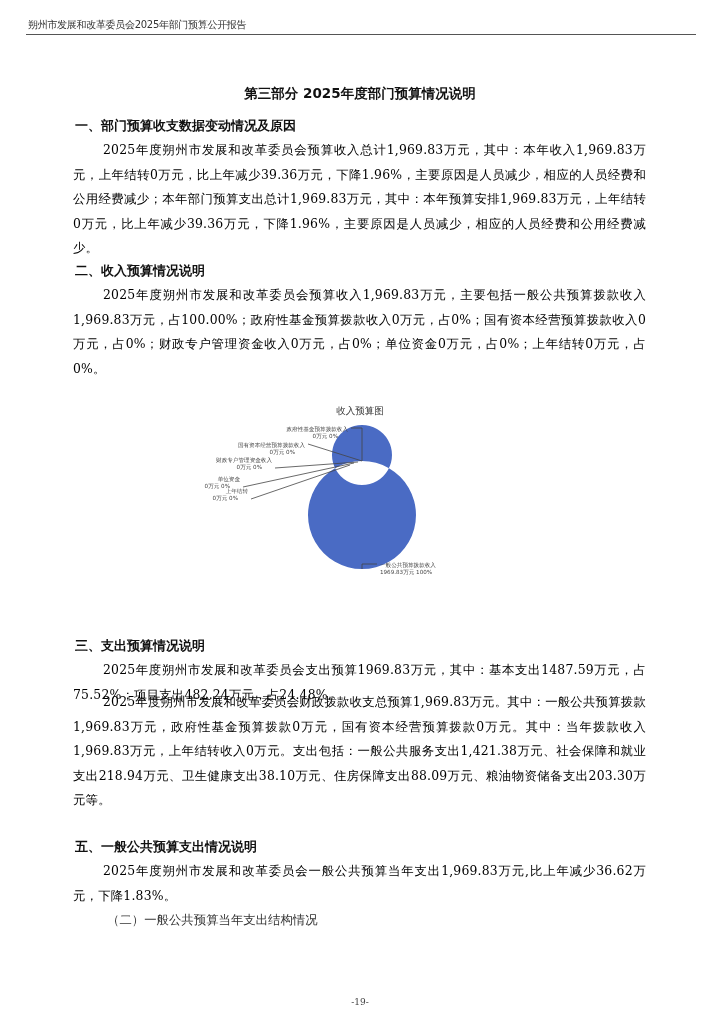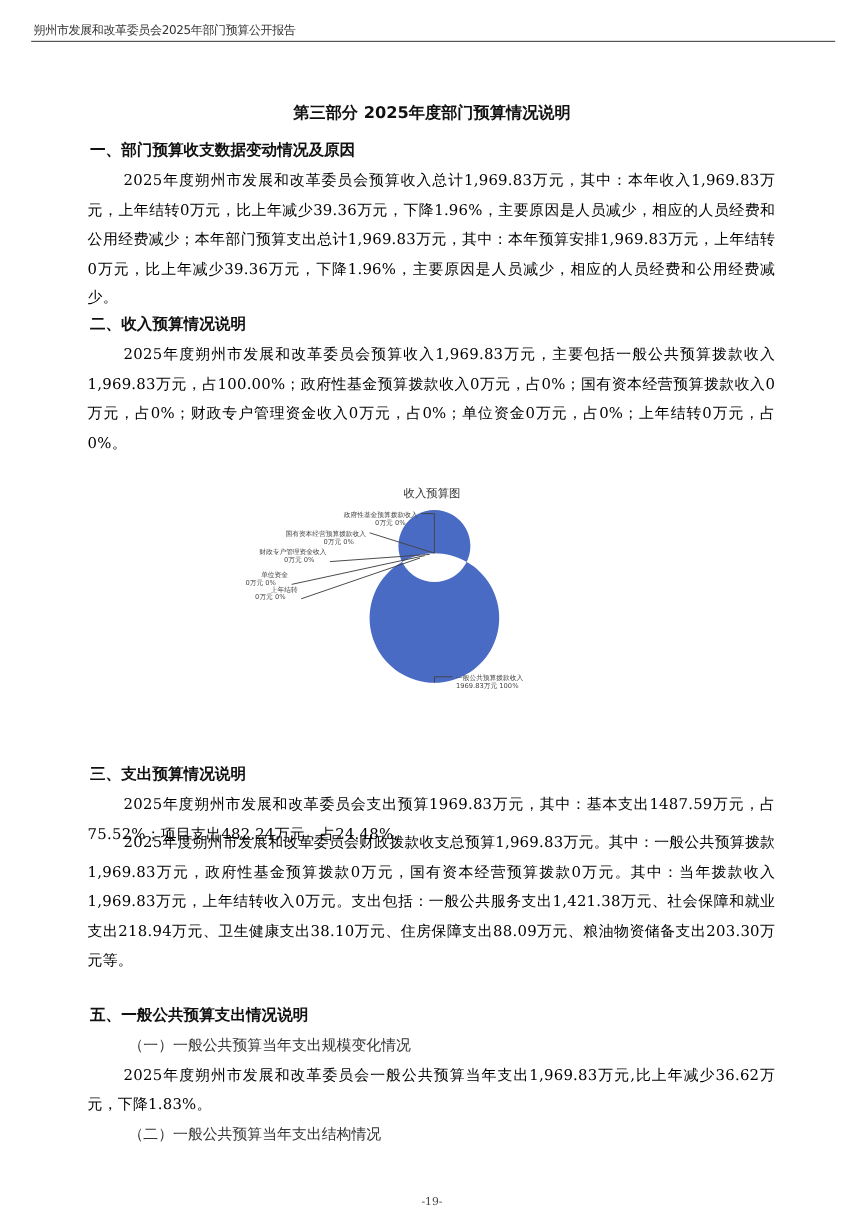--- a/index.html
+++ b/index.html
@@ -64,18 +64,17 @@
   <div class="h">三、支出预算情况说明</div>
   <div class="p">2025年度朔州市发展和改革委员会支出预算1969.83万元，其中：基本支出1487.59万元，占75.52%；项目支出482.24万元，占24.48%。</div>
 </div>
 
 <div class="content" style="top:690px;">
   <div class="p">2025年度朔州市发展和改革委员会财政拨款收支总预算1,969.83万元。其中：一般公共预算拨款1,969.83万元，政府性基金预算拨款0万元，国有资本经营预算拨款0万元。其中：当年拨款收入1,969.83万元，上年结转收入0万元。支出包括：一般公共服务支出1,421.38万元、社会保障和就业支出218.94万元、卫生健康支出38.10万元、住房保障支出88.09万元、粮油物资储备支出203.30万元等。</div>
 </div>
 
 <div class="content" style="top:835px;">
   <div class="h">五、一般公共预算支出情况说明</div>
-  <div class="sub">（一）一般公共预算当年支出规模变化情况</div>
   <div class="p">2025年度朔州市发展和改革委员会一般公共预算当年支出1,969.83万元,比上年减少36.62万元，下降1.83%。</div>
   <div class="sub">（二）一般公共预算当年支出结构情况</div>
 </div>
 
 <div class="page-num">-19-</div>
 
 </body></html>

